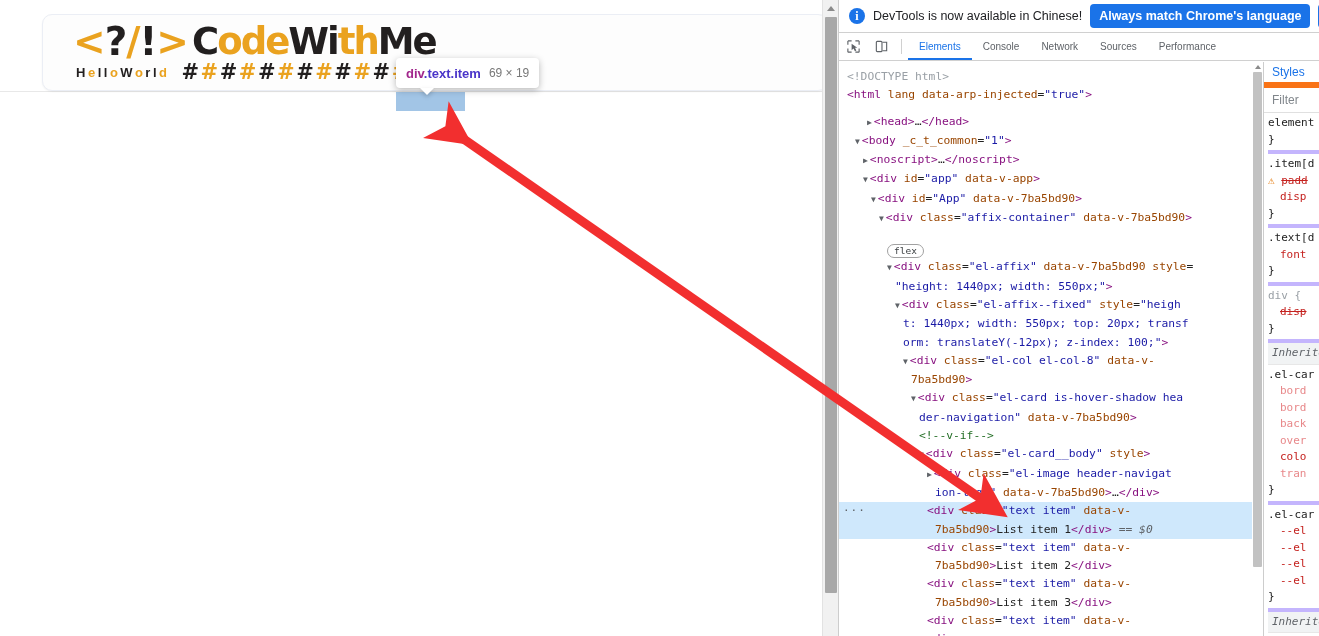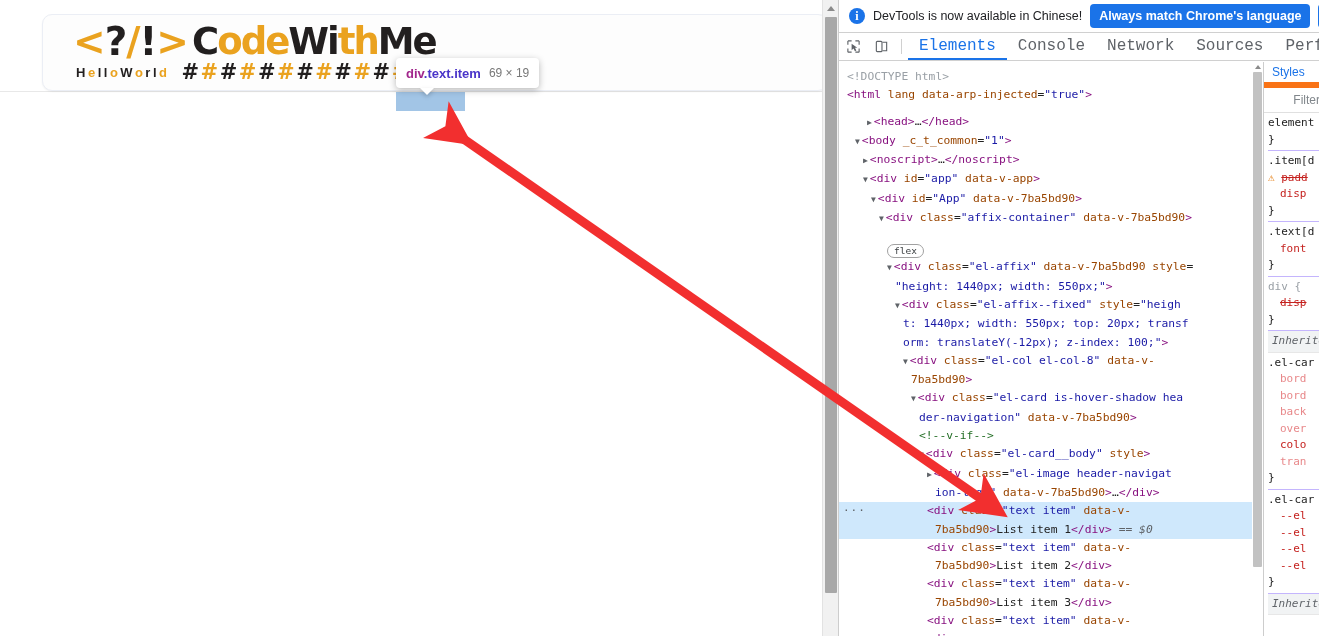--- a/index.html
+++ b/index.html
@@ -160,23 +160,23 @@
   }
   .tb-icon {
     width: 28px; height: 26px;
     display: flex; align-items: center; justify-content: center;
     cursor: pointer; flex: 0 0 auto;
   }
   .tb-sep {
     width: 1px; height: 15px; background: #d0d0d0; margin: 0 6px; flex: 0 0 auto;
   }
   .dt-tab {
-    font-size: 16px; color: #5f6368;
+    font-size: 10px; color: #5f6368;
     padding: 0 11px; height: 27px; line-height: 27px;
-    cursor: pointer; white-space: nowrap; flex: 0 0 auto; font-family: Liberation Mono, monospace;
+    cursor: pointer; white-space: nowrap; flex: 0 0 auto;
   }
   .dt-tab.active { color: #1a73e8; border-bottom: 2px solid #1a73e8; }
 
   .dt-body {
     position: absolute; left: 0; top: 62px; width: 481px; height: 574px;
     display: flex;
   }
   .dom-pane {
     position: relative; width: 424px; height: 574px;
     background: #ffffff; overflow: hidden;
@@ -240,29 +240,29 @@
     border-bottom: 6px solid #f97316; background: #fff;
     padding-left: 8px; overflow: hidden;
   }
   .st-tab {
     font-size: 12px; color: #1a73e8; white-space: nowrap;
     height: 25px; line-height: 25px; border-bottom: 2px solid #1a73e8;
     cursor: pointer;
   }
   .st-filter {
     height: 25px; border-bottom: 1px solid #e0e0e0;
-    display: flex; align-items: center; padding-left: 8px; justify-content: flex-end;
+    display: flex; align-items: center; padding-left: 8px;
   }
   .st-filter span { font-size: 12px; color: #80868b; }
   .st-rules {
     font-family: "DejaVu Sans Mono", monospace;
     font-size: 11px; line-height: 16.5px;
     color: #222; padding-left: 4px; white-space: nowrap; overflow: hidden;
   }
-  .st-block { border-bottom: 1px solid #c4b5fd; padding: 2px 0 2px 0; }
+  .st-block { border-bottom: 4px solid #c4b5fd; padding: 2px 0 2px 0; }
   .st-sel { color: #222; }
   .st-sel.inh { color: #9aa0a6; }
   .st-prop { color: #c5221f; padding-left: 12px; display: block; }
   .st-prop.strike { text-decoration: line-through; }
   .st-prop.pink { color: #e8888a; }
   .st-prop.red { color: #c5221f; }
   .st-warn { color: #e37400; }
   .st-inh-head {
     font-size: 11px; color: #5f6368; font-style: italic;
     background: #f1f3f4; padding: 2px 0 2px 4px;

